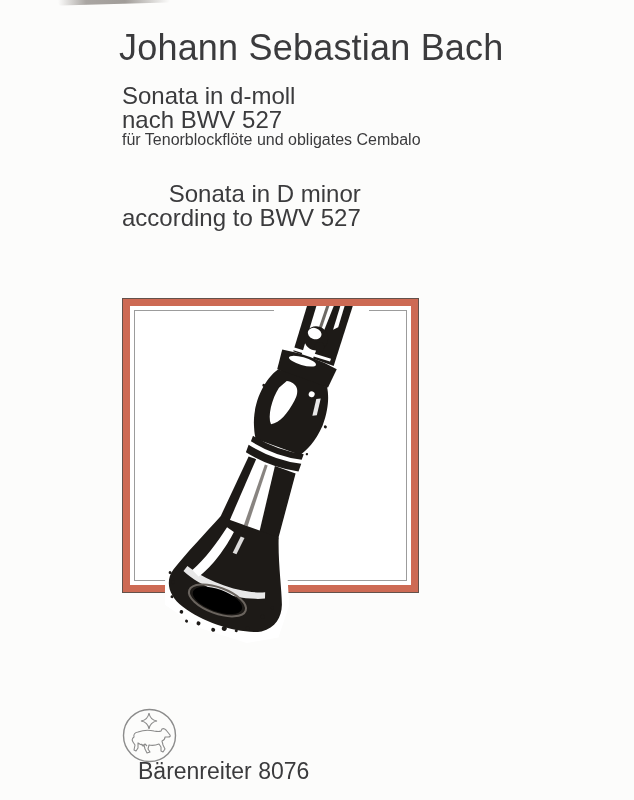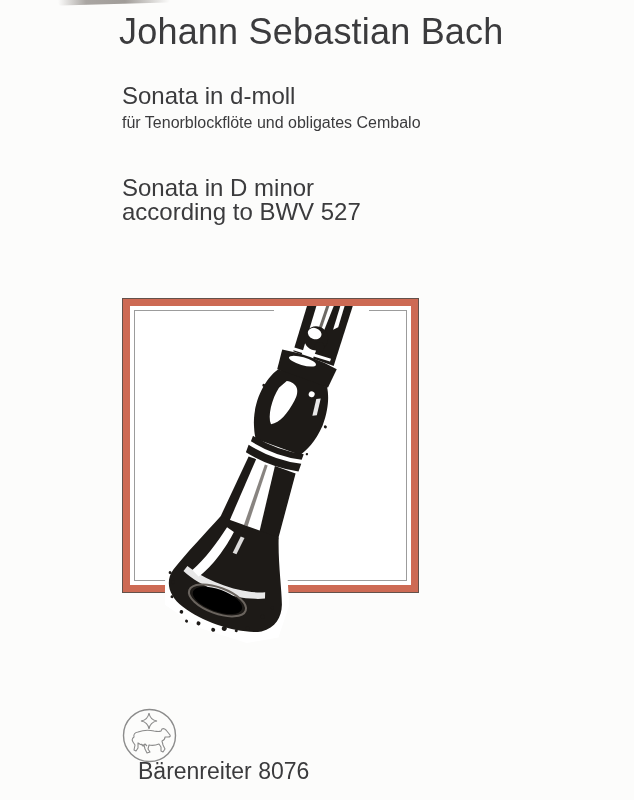--- a/index.html
+++ b/index.html
@@ -17,28 +17,28 @@
     font-family:"Liberation Sans", sans-serif;
     color:var(--text);
     -webkit-font-smoothing:antialiased;
   }
   .scan-smudge{
     position:absolute;left:58px;top:-3px;width:112px;height:7px;
     background:linear-gradient(90deg, rgba(70,62,55,0) 0%, rgba(70,62,55,.45) 25%, rgba(70,62,55,.5) 60%, rgba(70,62,55,0) 100%);
     transform:rotate(-1.5deg);border-radius:3px;
   }
   .composer{
-    position:absolute;left:119px;top:14px;
+    position:absolute;left:119px;top:30px;
     font-size:36px;line-height:36px;letter-spacing:.2px;white-space:nowrap;
   }
   .title-block{position:absolute;left:122px;white-space:nowrap;}
   .title-block.de{top:84px;}
-  .title-block.en{top:176px;}
+  .title-block.en{top:182px;text-align:right;}
   .title-line{font-size:24px;line-height:24px;}
-  .title-sub{font-size:16px;line-height:16px;margin-top:7px;}
+  .title-sub{font-size:16px;line-height:16px;}
   .frame{
     position:absolute;left:122px;top:298px;width:295px;height:293px;
     background:var(--frame-red);
     border:1px solid var(--frame-outer-line);
     z-index:1;
   }
   .frame-white{position:absolute;inset:7px;background:#fff;}
   .frame-line{position:absolute;inset:11px;border:1.5px solid var(--frame-inner-line);}
   .artwork{position:absolute;left:150px;top:295px;width:245px;height:350px;z-index:2;}
   .imprint-logo{position:absolute;left:121px;top:707px;width:57px;height:57px;}
@@ -49,20 +49,21 @@
 </style>
 </head>
 <body>
 
 <div class="scan-smudge"></div>
 
 <div class="composer">Johann Sebastian Bach</div>
 
 <div class="title-block de">
   <div class="title-line">Sonata in d-moll</div>
+  <div class="title-line">nach BWV 527</div>
   <div class="title-sub">für Tenorblockflöte und obligates Cembalo</div>
 </div>
 
 <div class="title-block en">
   <div class="title-line">Sonata in D minor</div>
   <div class="title-line">according to BWV 527</div>
 </div>
 
 <div class="frame">
   <div class="frame-white"></div>

